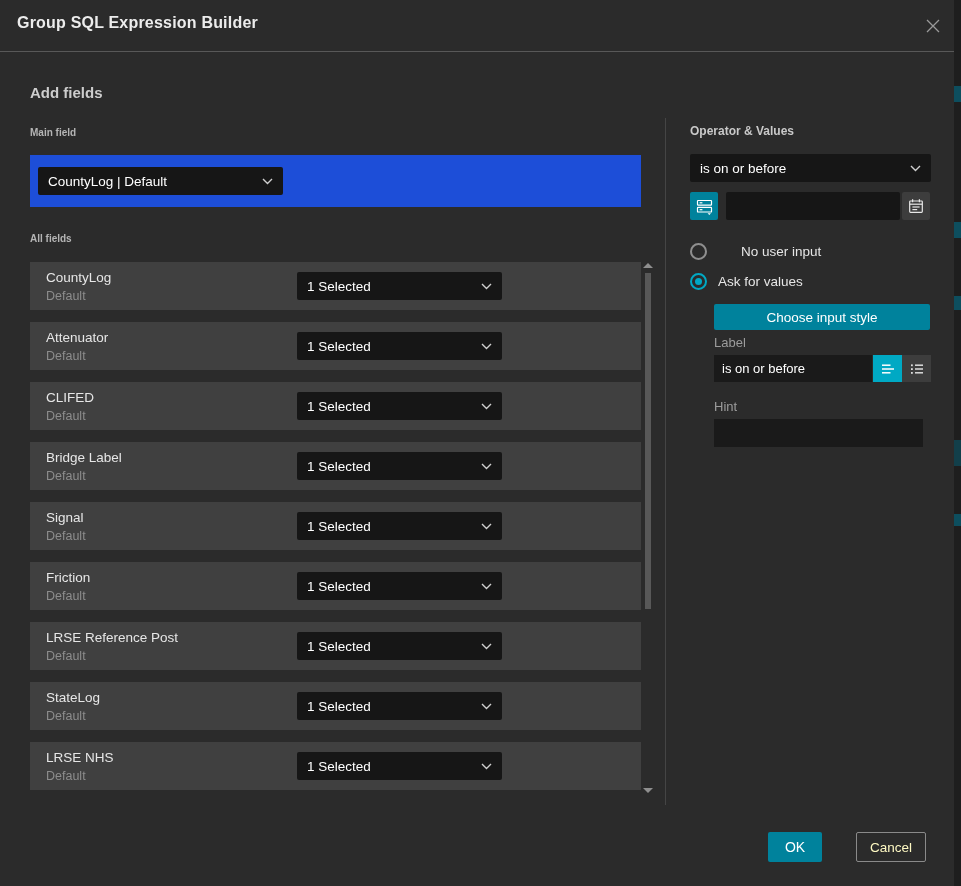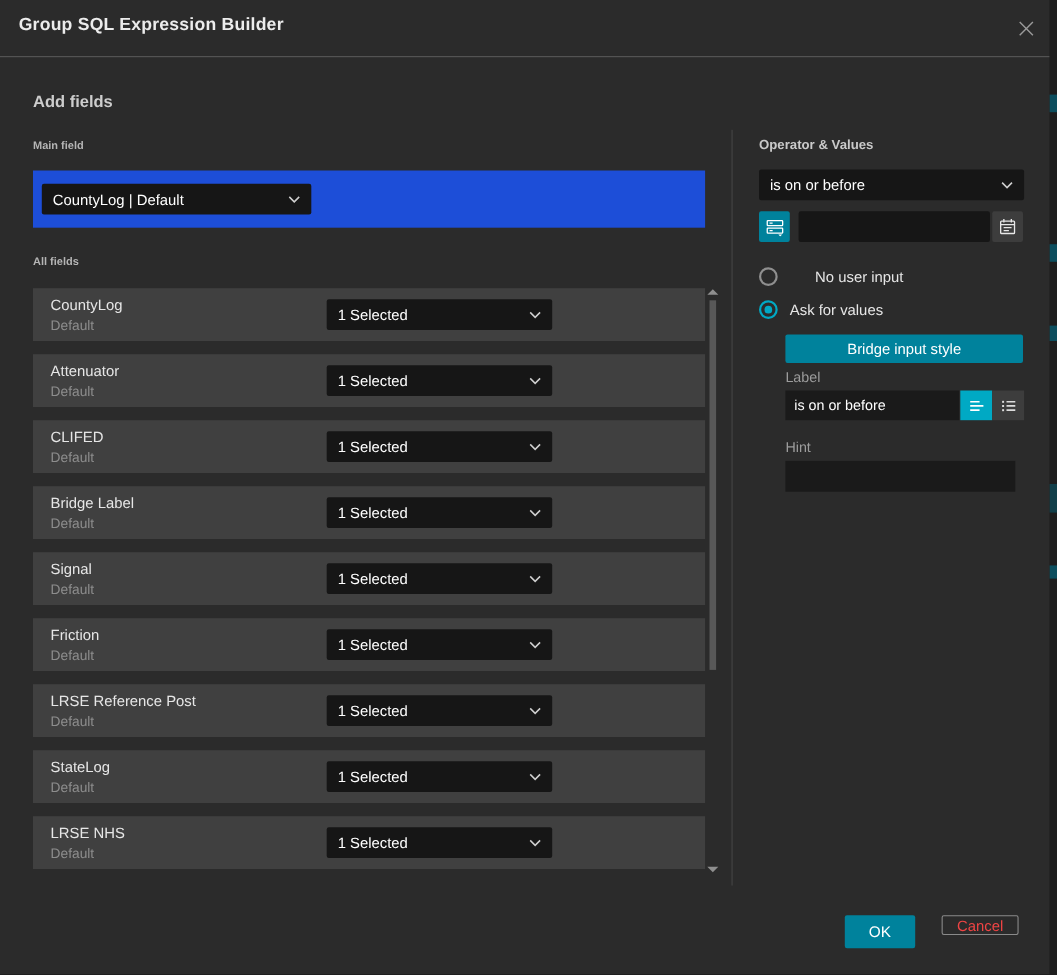--- a/index.html
+++ b/index.html
@@ -79,23 +79,23 @@
   .mini-h{position:absolute;left:714px;font-size:13px;color:#9c9c9c;}
   .label-input{position:absolute;left:714px;top:355px;width:158px;height:27px;background:#1a1a1a;border:none;color:#fff;
     font-size:13px;padding:0 8px;font-family:"Liberation Sans",sans-serif;}
   .style-btn{position:absolute;top:355px;width:29px;height:27px;border:none;display:flex;align-items:center;justify-content:center;cursor:pointer;}
   .style-align{left:873px;background:var(--teal-bright);color:#fff;}
   .style-list{left:902px;background:#3d3d3d;color:#dcdcdc;}
   .hint-input{position:absolute;left:714px;top:419px;width:209px;height:28px;background:#1a1a1a;border:none;color:#fff;
     font-size:13px;padding:0 8px;font-family:"Liberation Sans",sans-serif;}
 
   
-  .ok-btn{position:absolute;left:768px;top:832px;width:64px;height:30px;background:var(--teal);color:#fff;border:none;
+  .ok-btn{position:absolute;left:768px;top:832px;width:54px;height:30px;background:var(--teal);color:#fff;border:none;
     font-size:14px;font-family:"Liberation Sans",sans-serif;cursor:pointer;border-radius:2px;}
-  .cancel-btn{position:absolute;left:856px;top:832px;width:70px;height:18px;background:transparent;color:#ef4444;
+  .cancel-btn{position:absolute;left:856px;top:832px;width:70px;height:30px;background:transparent;color:#fef9c3;
     border:1px solid #8a8a8a;font-size:13.5px;font-family:"Liberation Sans",sans-serif;cursor:pointer;border-radius:2px;}
 </style>
 </head>
 <body>
 
 <div class="screen">
 
   <div class="edge">
     <div class="sliver s1"></div>
     <div class="sliver s2"></div>
@@ -303,21 +303,21 @@
         </span>
       <span>No user input</span>
     </div>
     <div class="radio-row" style="top:273px;">
       <span class="radio checked">
           <span class="dot"></span>
         </span>
       <span>Ask for values</span>
     </div>
 
-    <button class="choose-btn">Bridge input style</button>
+    <button class="choose-btn">Choose input style</button>
 
     <div class="mini-h" style="top:335px;">Label</div>
     <input class="label-input" value="is on or before" style="">
     <button class="style-btn style-align">
       <span style="display:flex;">
         <svg width="16" height="16" viewBox="0 0 16 16" stroke="#fff" stroke-width="1.5">
           <line x1="2" y1="4.2" x2="10.5" y2="4.2"></line>
           <line x1="2" y1="8" x2="14" y2="8"></line>
           <line x1="2" y1="11.8" x2="10.5" y2="11.8"></line>
         </svg>

